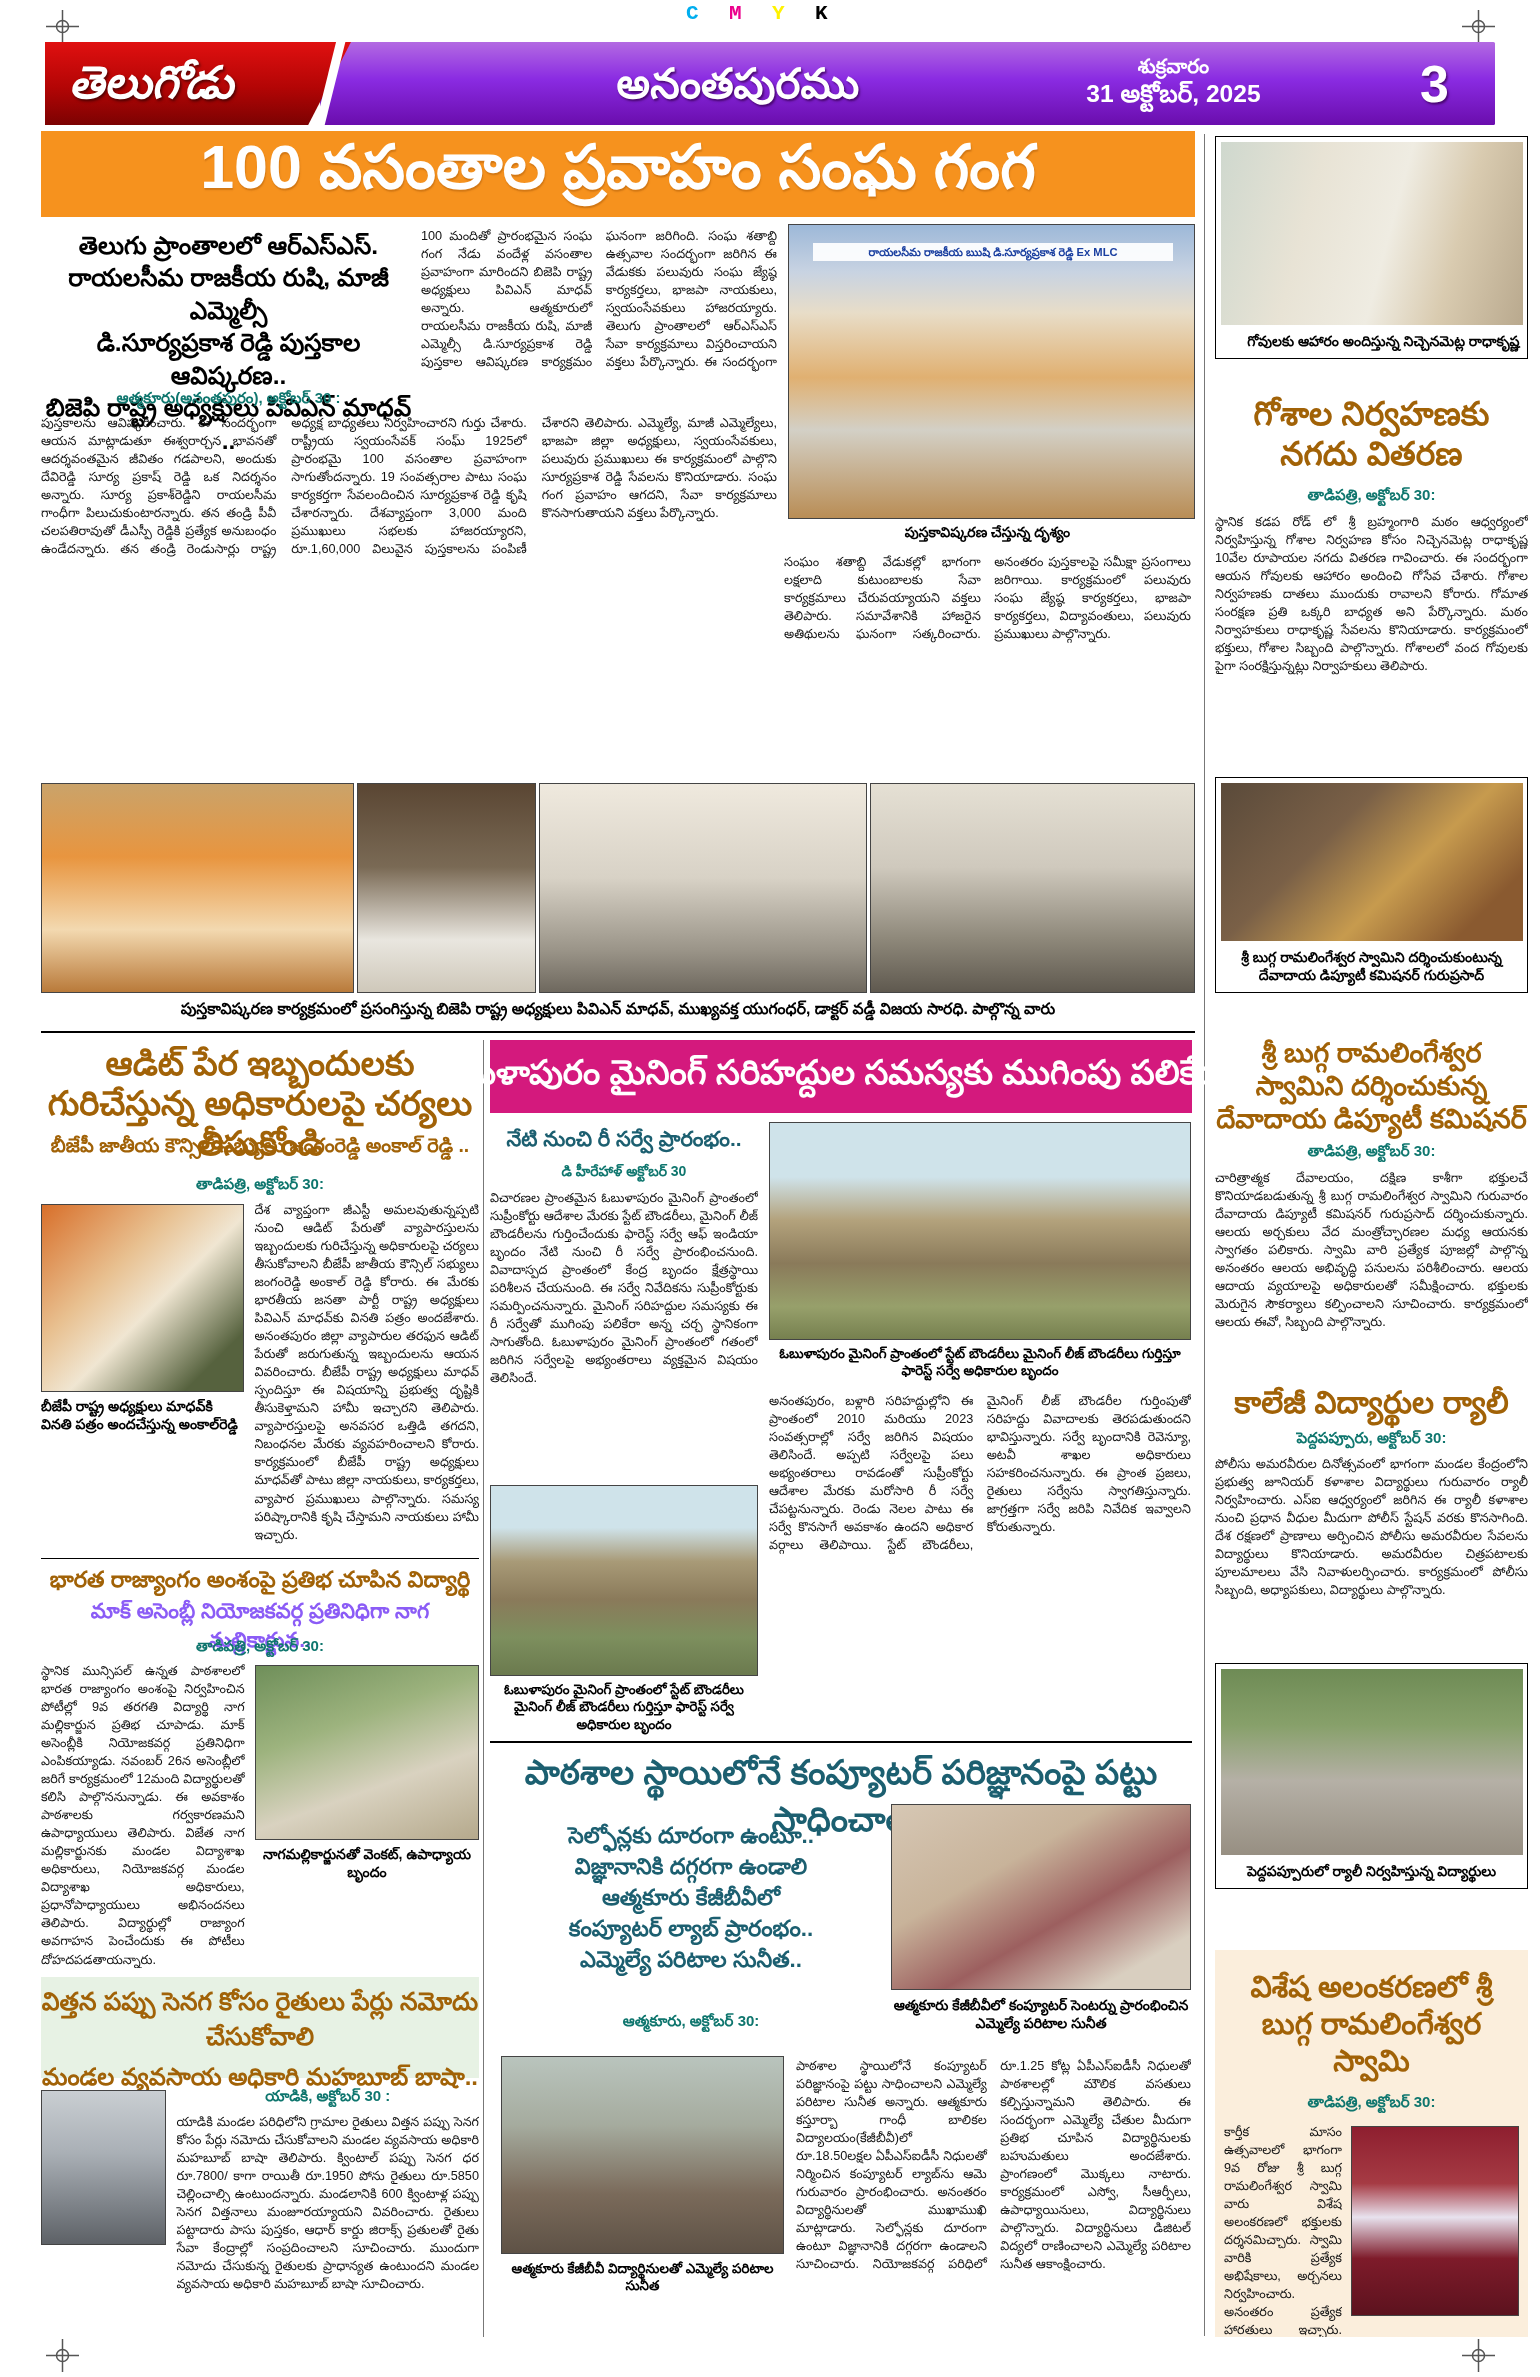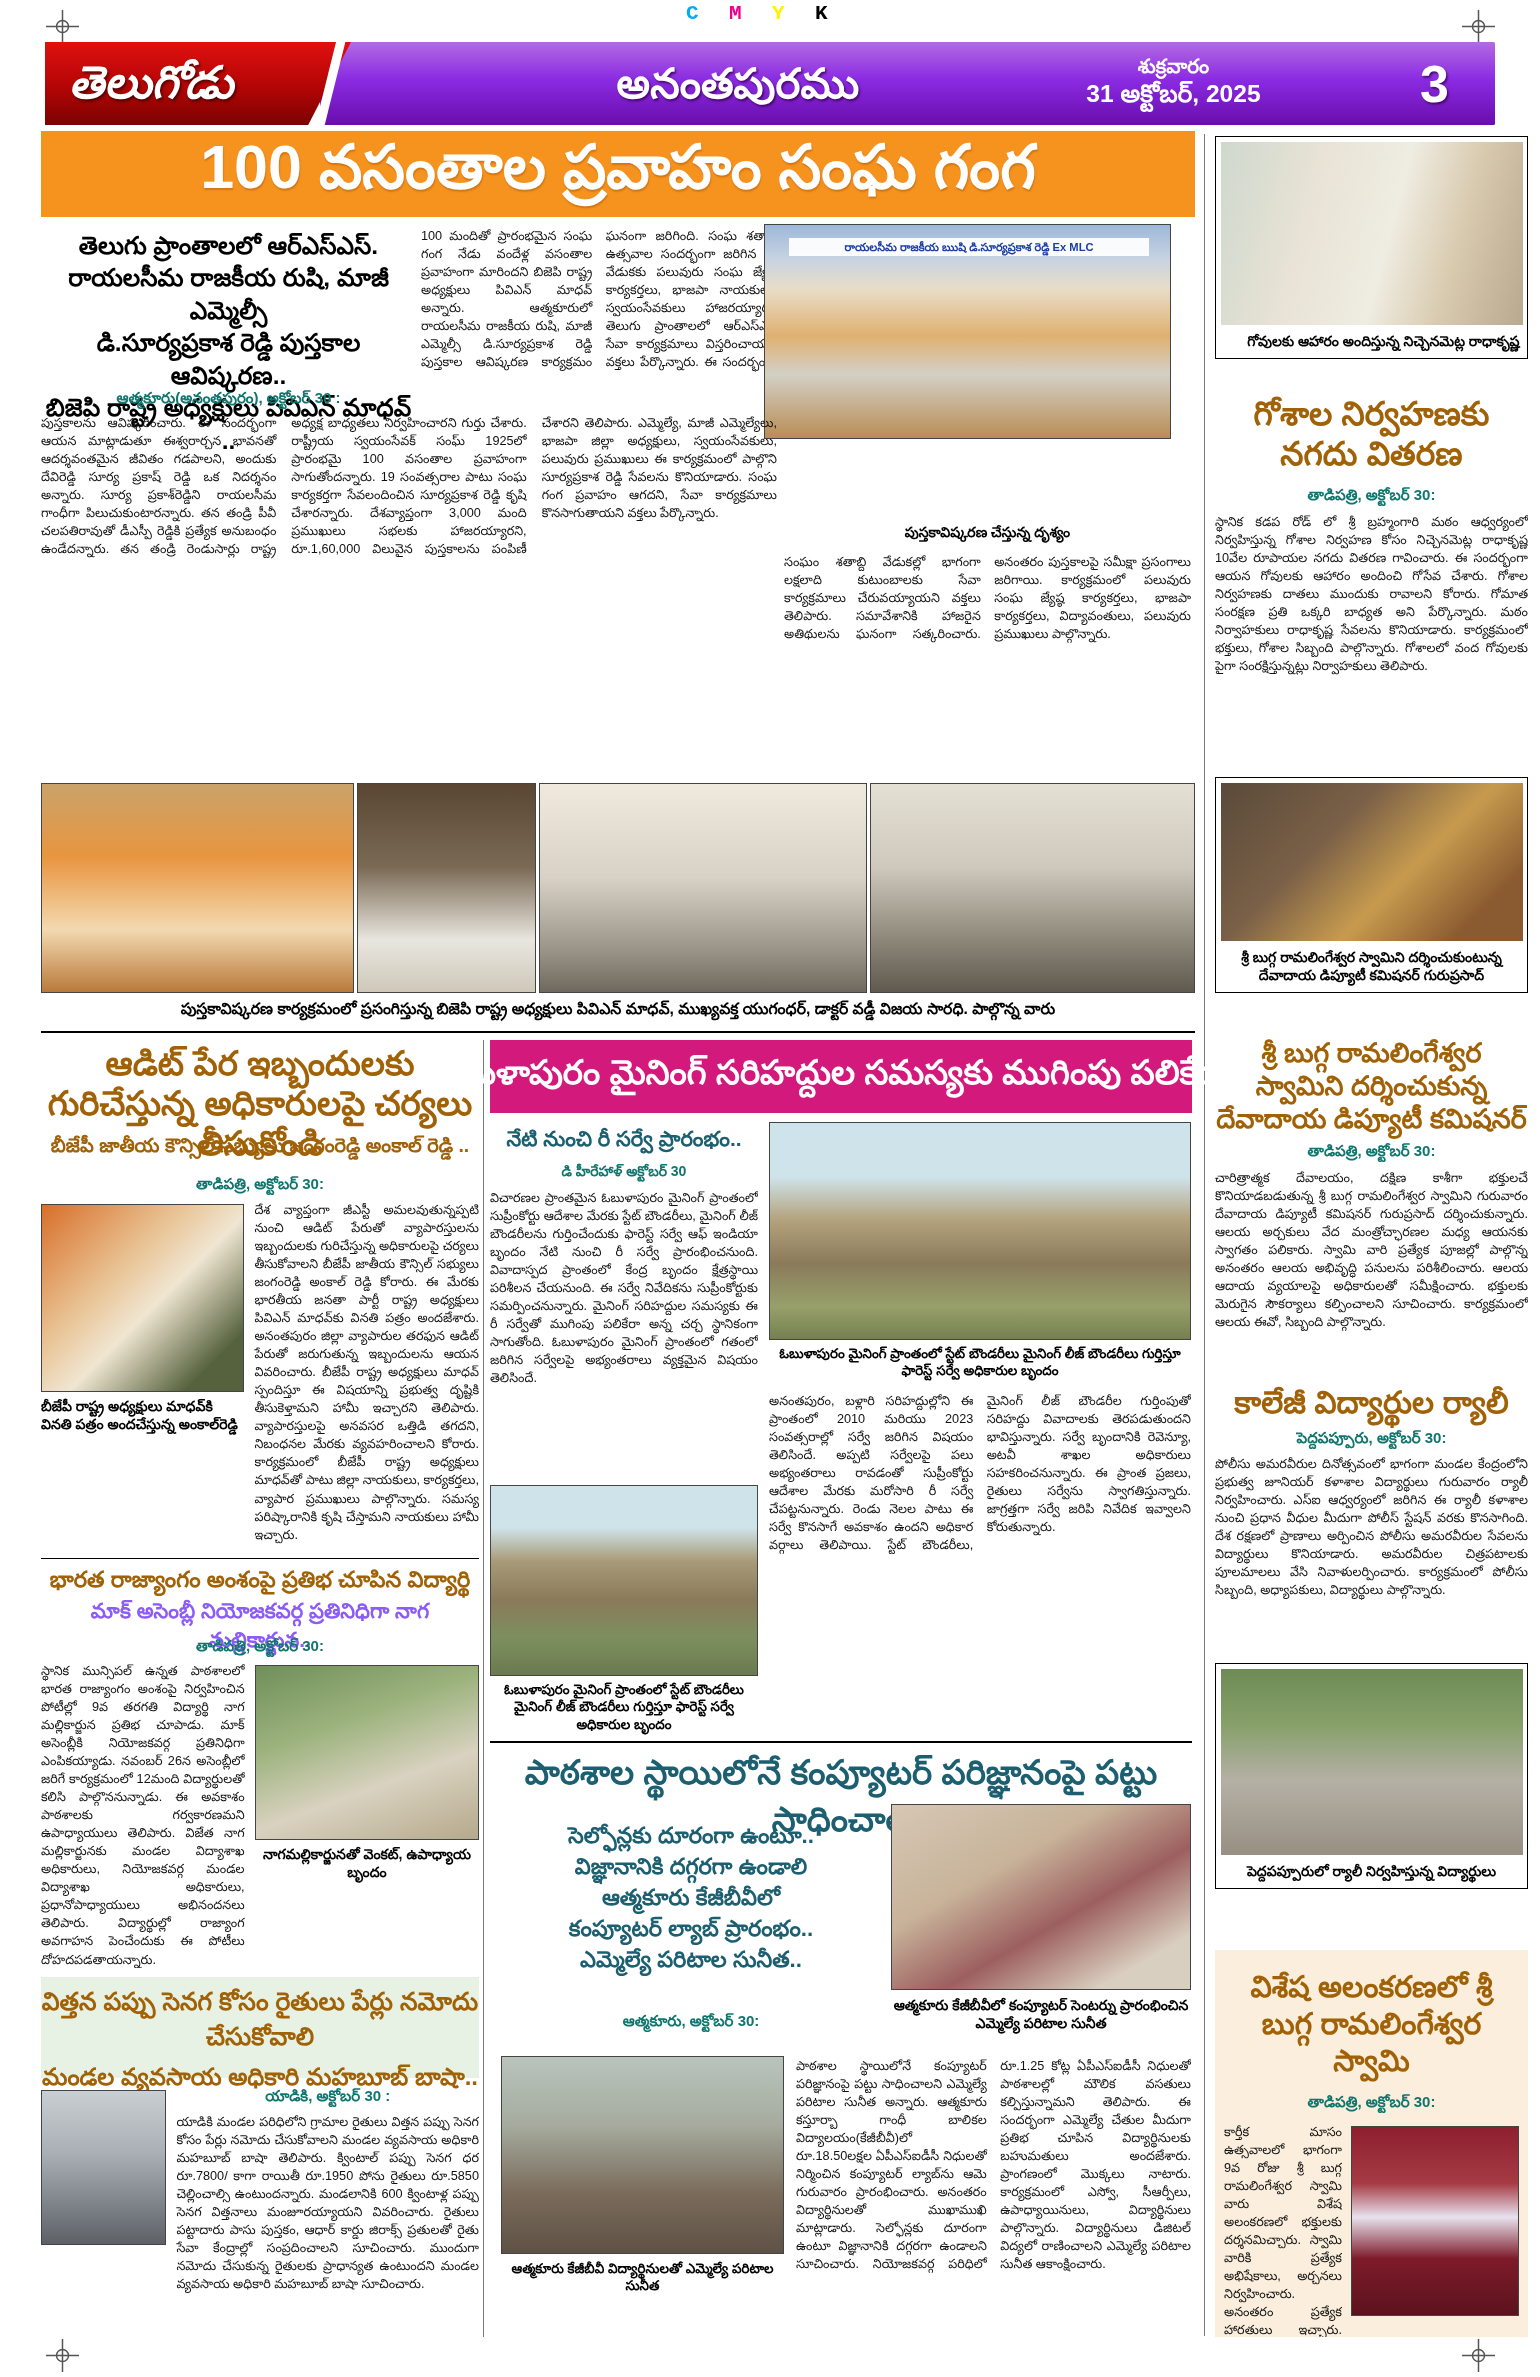--- a/index.html
+++ b/index.html
@@ -90,21 +90,21 @@
 
   <div class="abs deck" style="left:43px;top:230px;width:371px;">
     <div>తెలుగు ప్రాంతాలలో ఆర్ఎస్ఎస్.</div>
     <div>రాయలసీమ రాజకీయ రుషి, మాజీ ఎమ్మెల్సీ</div>
     <div>డి.సూర్యప్రకాశ రెడ్డి పుస్తకాల ఆవిష్కరణ..</div>
     <div>బిజెపి రాష్ట్ర అధ్యక్షులు పివిఎన్ మాధవ్ ..</div>
   </div>
 
   <div class="abs body-txt cols2" style="left:421px;top:227px;width:356px;height:155px;">100 మందితో ప్రారంభమైన సంఘ గంగ నేడు వందేళ్ల వసంతాల ప్రవాహంగా మారిందని బిజెపి రాష్ట్ర అధ్యక్షులు పివిఎన్ మాధవ్ అన్నారు. ఆత్మకూరులో రాయలసీమ రాజకీయ రుషి, మాజీ ఎమ్మెల్సీ డి.సూర్యప్రకాశ రెడ్డి పుస్తకాల ఆవిష్కరణ కార్యక్రమం ఘనంగా జరిగింది. సంఘ శతాబ్ది ఉత్సవాల సందర్భంగా జరిగిన ఈ వేడుకకు పలువురు సంఘ జ్యేష్ఠ కార్యకర్తలు, భాజపా నాయకులు, స్వయంసేవకులు హాజరయ్యారు. తెలుగు ప్రాంతాలలో ఆర్ఎస్ఎస్ సేవా కార్యక్రమాలు విస్తరించాయని వక్తలు పేర్కొన్నారు. ఈ సందర్భంగా ప్రాంత కార్యకర్తల సభల విశేషాలను గుర్తు చేసుకున్నారు.</div>
 
-  <div class="abs photo" style="left:764px;top:224px;width:407px;height:215px;background:
+  <div class="abs photo" style="left:788px;top:224px;width:407px;height:295px;background:
       linear-gradient(180deg,#9db8d8 0%,#c8d3e2 16%,#e8ddc8 30%,#e0b071 52%,#d3d0c6 70%,#b98d55 100%); padding-left: 32px;">
     <div class="banner-strip">రాయలసీమ రాజకీయ ఋషి డి.సూర్యప్రకాశ రెడ్డి Ex MLC</div>
   </div>
   <div class="abs caption" style="left:784px;top:523px;width:407px;">పుస్తకావిష్కరణ చేస్తున్న దృశ్యం</div>
 
   <div class="abs dateline" style="left:43px;top:389px;width:371px;">ఆత్మకూరు(అనంతపురం), అక్టోబర్ 30 :</div>
 
   <div class="abs body-txt cols3" style="left:41px;top:414px;width:736px;height:359px;">పుస్తకాలను ఆవిష్కరించారు. ఈ సందర్భంగా ఆయన మాట్లాడుతూ ఈశ్వరార్చన భావనతో ఆదర్శవంతమైన జీవితం గడపాలని, అందుకు దేవిరెడ్డి సూర్య ప్రకాష్ రెడ్డి ఒక నిదర్శనం అన్నారు. సూర్య ప్రకాశ్‌రెడ్డిని రాయలసీమ గాంధీగా పిలుచుకుంటారన్నారు. తన తండ్రి పీవీ చలపతిరావుతో డీఎస్పీ రెడ్డికి ప్రత్యేక అనుబంధం ఉండేదన్నారు. తన తండ్రి రెండుసార్లు రాష్ట్ర అధ్యక్ష బాధ్యతలు నిర్వహించారని గుర్తు చేశారు. రాష్ట్రీయ స్వయంసేవక్ సంఘ్ 1925లో ప్రారంభమై 100 వసంతాల ప్రవాహంగా సాగుతోందన్నారు. 19 సంవత్సరాల పాటు సంఘ కార్యకర్తగా సేవలందించిన సూర్యప్రకాశ రెడ్డి కృషి చేశారన్నారు. దేశవ్యాప్తంగా 3,000 మంది ప్రముఖులు సభలకు హాజరయ్యారని, రూ.1,60,000 విలువైన పుస్తకాలను పంపిణీ చేశారని తెలిపారు. ఎమ్మెల్యే, మాజీ ఎమ్మెల్యేలు, భాజపా జిల్లా అధ్యక్షులు, స్వయంసేవకులు, పలువురు ప్రముఖులు ఈ కార్యక్రమంలో పాల్గొని సూర్యప్రకాశ రెడ్డి సేవలను కొనియాడారు. సంఘ గంగ ప్రవాహం ఆగదని, సేవా కార్యక్రమాలు కొనసాగుతాయని వక్తలు పేర్కొన్నారు.</div>
 
   <div class="abs body-txt cols2" style="left:784px;top:553px;width:407px;height:221px;">సంఘం శతాబ్ది వేడుకల్లో భాగంగా లక్షలాది కుటుంబాలకు సేవా కార్యక్రమాలు చేరువయ్యాయని వక్తలు తెలిపారు. సమావేశానికి హాజరైన అతిథులను ఘనంగా సత్కరించారు. అనంతరం పుస్తకాలపై సమీక్షా ప్రసంగాలు జరిగాయి. కార్యక్రమంలో పలువురు సంఘ జ్యేష్ఠ కార్యకర్తలు, భాజపా కార్యకర్తలు, విద్యావంతులు, పలువురు ప్రముఖులు పాల్గొన్నారు.</div>

